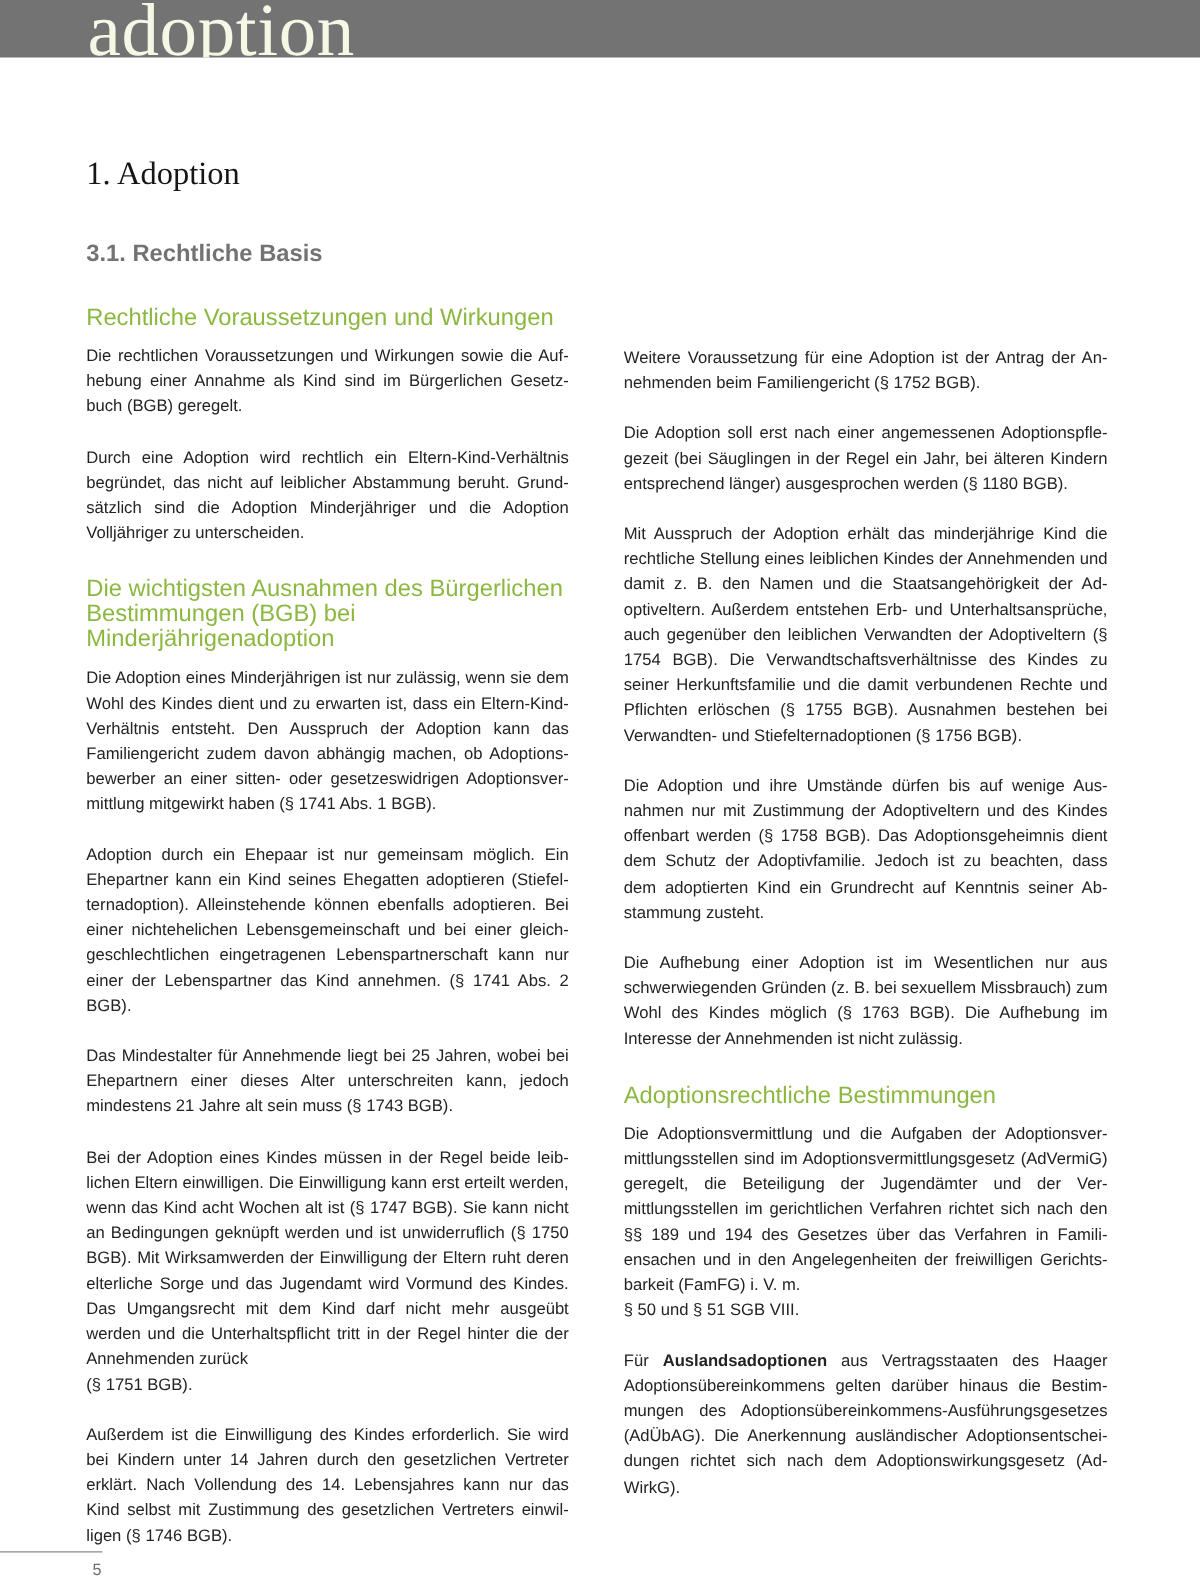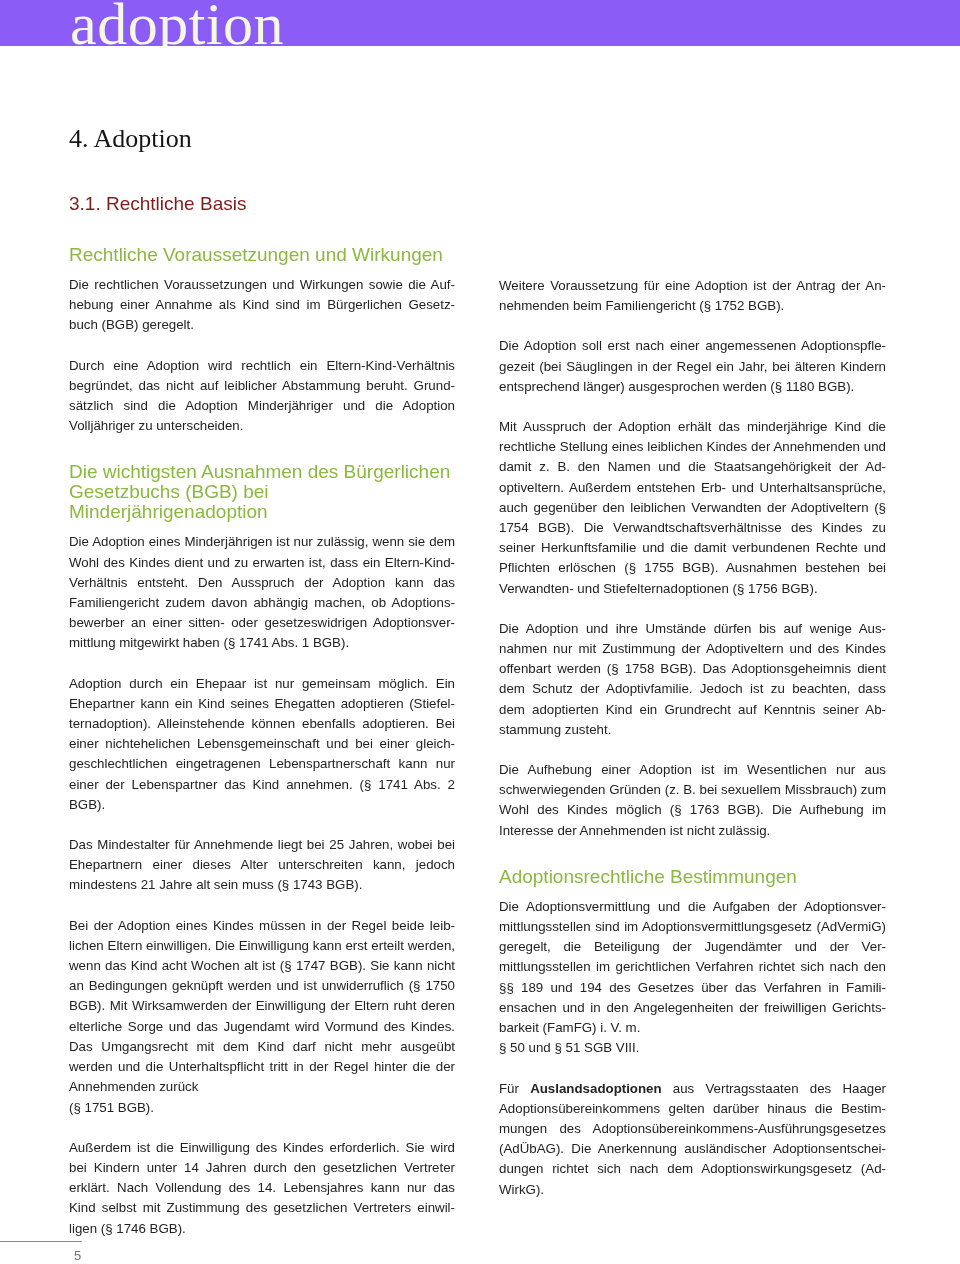--- a/index.html
+++ b/index.html
@@ -1,56 +1,56 @@
 <!DOCTYPE html>
 <html><head>
 <meta charset="utf-8">
 <style>
   html, body { margin: 0; padding: 0; background: #ffffff; }
   body { width: 960px; height: 1264px; position: relative; overflow: hidden;
          font-family: "Liberation Sans", "DejaVu Sans", sans-serif; color: #1e1e1e; }
   .banner { position: absolute; left: 0; top: 0; width: 960px; height: 46px;
-            background: #8b5cf6; overflow: hidden; }
+            background: #737373; overflow: hidden; }
   .banner-word { position: absolute; left: 70px; top: -6px;
                  font-family: "Liberation Serif", "DejaVu Serif", serif;
                  font-size: 60px; line-height: 60px; color: #f4f8e4; letter-spacing: 0.5px; }
   .h1 { position: absolute; left: 69px; top: 124px; margin: 0;
         font-family: "Liberation Serif", "DejaVu Serif", serif;
         font-size: 26px; font-weight: normal; color: #161616; }
   .h2 { position: absolute; left: 69px; top: 193px; margin: 0;
-        font-size: 19px; font-weight: normal; color: #7f1d1d; }
+        font-size: 19px; font-weight: bold; color: #737373; }
   .col { position: absolute; width: 386px; }
   .col.left { left: 69px; top: 245px; }
   .col.right { left: 499px; top: 276px; width: 387px; }
   .h3 { margin: 0; font-size: 19px; line-height: 20px; font-weight: normal; color: #8cb841; }
   .p { margin: 0; font-size: 13.3px; line-height: 20.2px; text-align: justify; color: #232323; hyphens: manual; }
   .h3 + .p { margin-top: 10px; }
   .p + .p { margin-top: 20px; }
   .p + .h3 { margin-top: 26px; }
   .bold { font-weight: bold; }
   .footer-rule { position: absolute; left: 0; top: 1241px; width: 82px; height: 1px; background: #8a8a8a; }
   .page-num { position: absolute; left: 74px; top: 1248px; font-size: 13px; color: #707070; }
 </style>
 </head>
 <body>
 
 <div class="banner">
   <div class="banner-word">adoption</div>
 </div>
 
-<h1 class="h1">4. Adoption</h1>
+<h1 class="h1">1. Adoption</h1>
 <h2 class="h2">3.1. Rechtliche Basis</h2>
 
 <div class="col left">
   <h3 class="h3">Rechtliche Voraussetzungen und Wirkungen</h3>
   <p class="p">Die rechtlichen Voraussetzungen und Wirkungen sowie die Auf­hebung einer Annahme als Kind sind im Bürgerlichen Gesetz­buch (BGB) geregelt.</p>
   <p class="p">Durch eine Adoption wird rechtlich ein Eltern-Kind-Verhältnis begründet, das nicht auf leiblicher Abstammung beruht. Grund­sätzlich sind die Adoption Minderjähriger und die Adoption Volljähriger zu unterscheiden.</p>
   <h3 class="h3">
     <span>Die wichtigsten Ausnahmen des Bürgerlichen</span><br>
-    <span>Gesetzbuchs (BGB) bei Minderjährigenadoption</span>
+    <span>Bestimmungen (BGB) bei Minderjährigenadoption</span>
   </h3>
   <p class="p">Die Adoption eines Minderjährigen ist nur zulässig, wenn sie dem Wohl des Kindes dient und zu erwarten ist, dass ein Eltern-Kind-Verhältnis entsteht. Den Ausspruch der Adoption kann das Familiengericht zudem davon abhängig machen, ob Adoptions­bewerber an einer sitten- oder gesetzeswidrigen Adoptionsver­mittlung mitgewirkt haben (§ 1741 Abs. 1 BGB).</p>
   <p class="p">Adoption durch ein Ehepaar ist nur gemeinsam möglich. Ein Ehepartner kann ein Kind seines Ehegatten adoptieren (Stiefel­ternadoption). Alleinstehende können ebenfalls adoptieren. Bei einer nichtehelichen Lebensgemeinschaft und bei einer gleich­geschlechtlichen eingetragenen Lebenspartnerschaft kann nur einer der Lebenspartner das Kind annehmen. (§ 1741 Abs. 2 BGB).</p>
   <p class="p">Das Mindestalter für Annehmende liegt bei 25 Jahren, wobei bei Ehepartnern einer dieses Alter unterschreiten kann, jedoch mindestens 21 Jahre alt sein muss (§ 1743 BGB).</p>
   <p class="p">
     <span>Bei der Adoption eines Kindes müssen in der Regel beide leib­lichen Eltern einwilligen. Die Einwilligung kann erst erteilt wer­den, wenn das Kind acht Wochen alt ist (§ 1747 BGB). Sie kann nicht an Bedingungen geknüpft werden und ist unwiderruflich (§ 1750 BGB). Mit Wirksamwerden der Einwilligung der Eltern ruht deren elterliche Sorge und das Jugendamt wird Vormund des Kindes. Das Umgangsrecht mit dem Kind darf nicht mehr ausgeübt werden und die Unterhaltspflicht tritt in der Regel hinter die der Annehmenden zurück</span><br>
     <span>(§ 1751 BGB).</span>
   </p>
   <p class="p">Außerdem ist die Einwilligung des Kindes erforderlich. Sie wird bei Kindern unter 14 Jahren durch den gesetzlichen Vertreter erklärt. Nach Vollendung des 14. Lebensjahres kann nur das Kind selbst mit Zustimmung des gesetzlichen Vertreters einwil­ligen (§ 1746 BGB).</p>
 </div>

